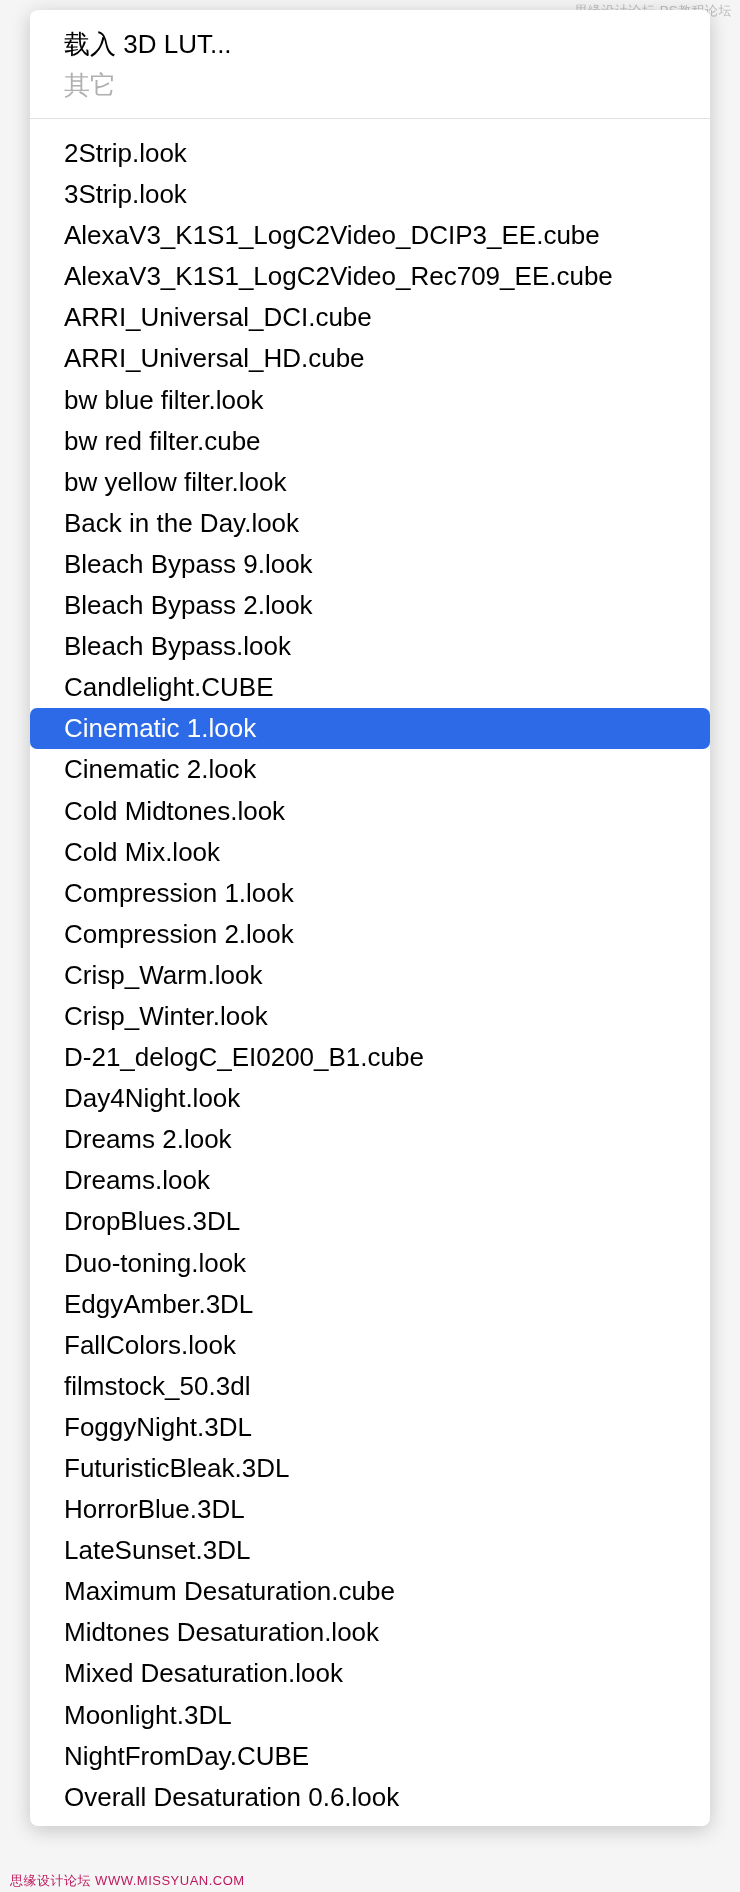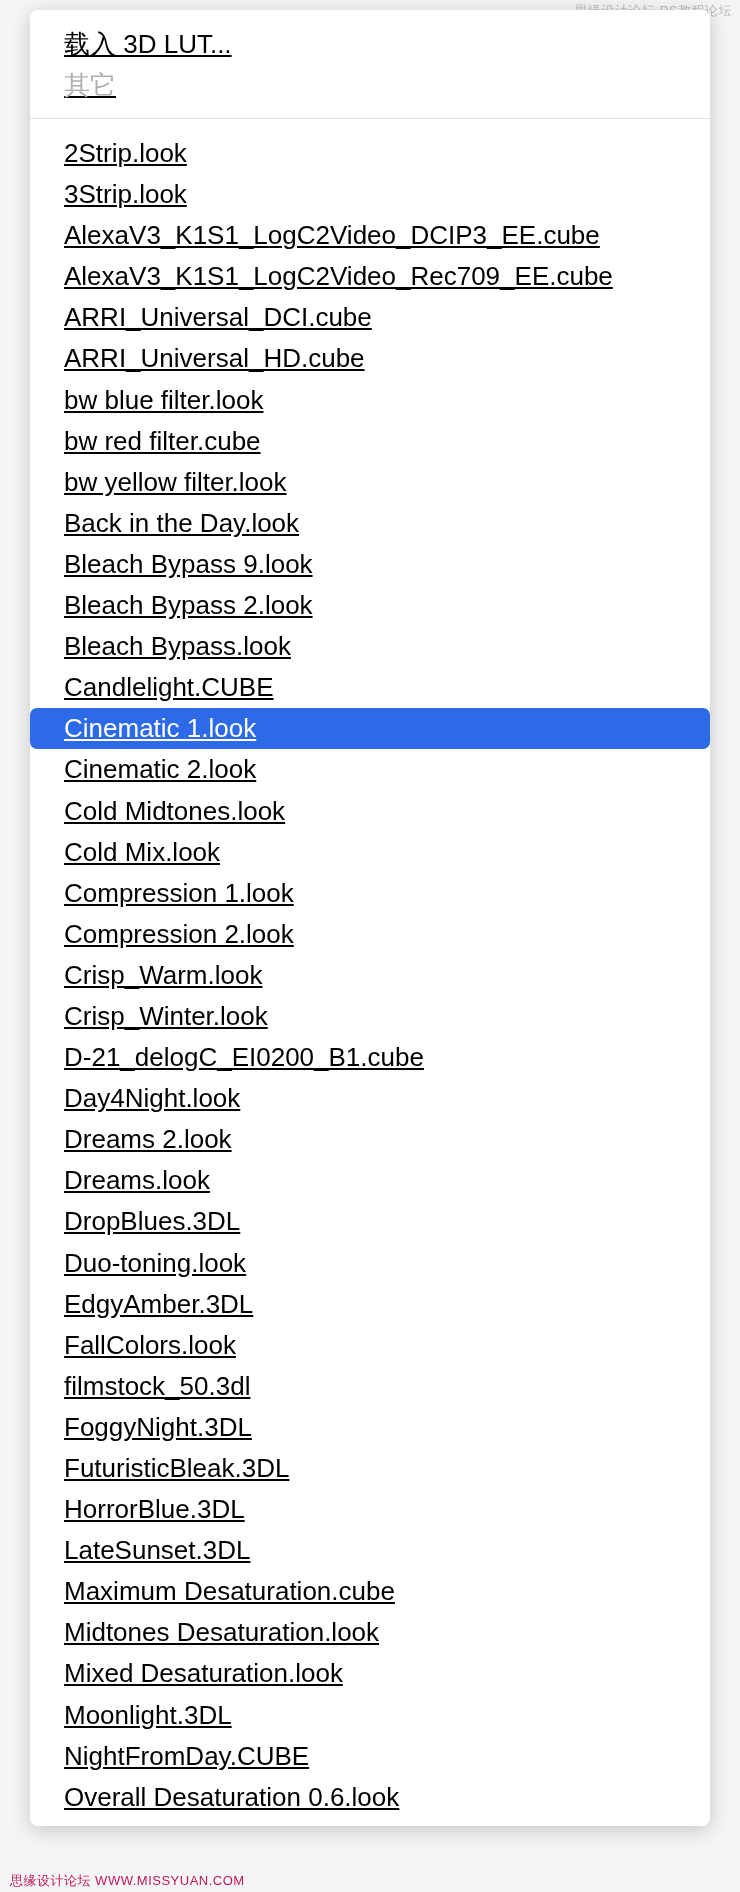--- a/index.html
+++ b/index.html
@@ -20,21 +20,20 @@
       left: 30px;
       width: 680px;
       background: #ffffff;
       border-radius: 8px;
       box-shadow: 0 4px 20px rgba(0,0,0,0.2);
       overflow: hidden;
     }
     .header-section {
       padding: 14px 0 12px 0;
       border-bottom: 1px solid #e0e0e0;
-      text-decoration: underline;
     }
     .header-item {
       padding: 3px 34px;
       font-size: 26px;
       color: #000;
       cursor: pointer;
     }
     .header-item.disabled {
       color: #b0b0b0;
       cursor: default;
@@ -42,21 +41,20 @@
     .list-section {
       padding: 14px 0 8px 0;
     }
     .list-item {
       padding: 3px 34px;
       font-size: 26px;
       color: #000;
       cursor: pointer;
       white-space: nowrap;
       line-height: 1.35;
-      text-decoration: underline;
     }
     .list-item.selected {
       background: #2d6ae8;
       color: #ffffff;
       border-radius: 7px;
     }
     .watermark-top {
       position: absolute;
       top: 2px;
       right: 8px;

